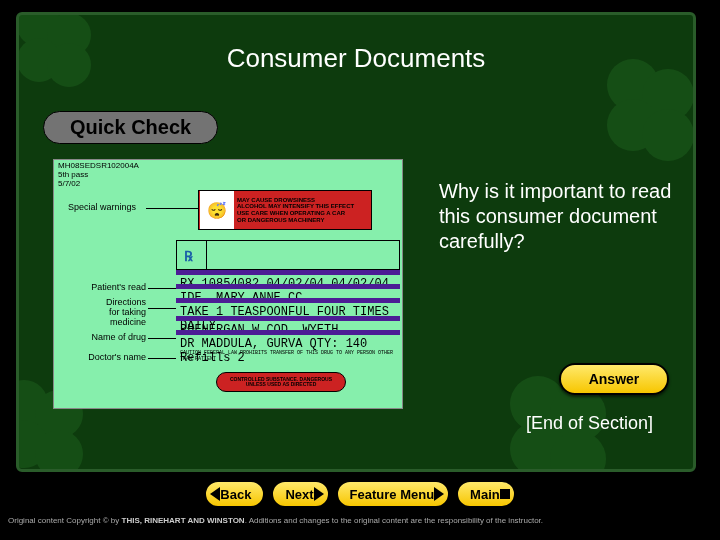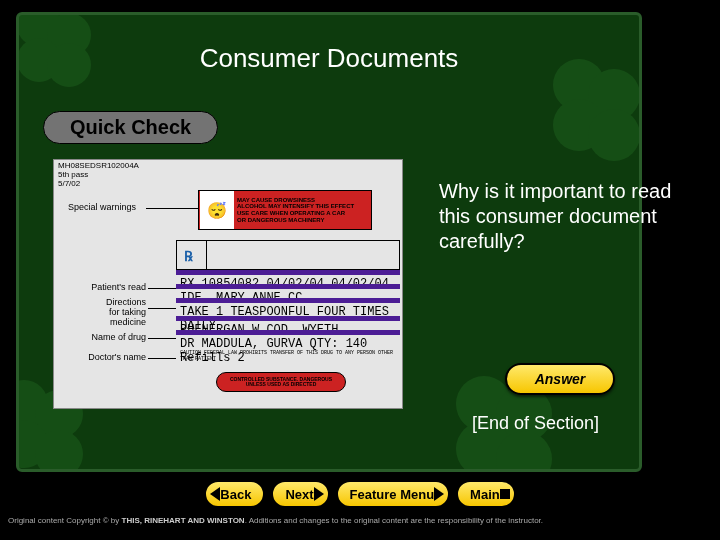--- a/index.html
+++ b/index.html
@@ -1,40 +1,40 @@
 <!DOCTYPE html>
 <html><head>
 <meta charset="utf-8">
 <style>
   * { box-sizing: border-box; margin: 0; padding: 0; }
   body { width: 720px; height: 540px; background: #000; font-family: Verdana, Geneva, sans-serif; overflow: hidden; position: relative; }
-  .slide { position: absolute; left: 16px; top: 12px; width: 626px; height: 460px; background: #0d3b0d; border: 3px solid #2a5c2a; border-radius: 6px; }
+  .slide { position: absolute; left: 16px; top: 12px; width: 680px; height: 460px; background: #0d3b0d; border: 3px solid #2a5c2a; border-radius: 6px; }
   .clovers { position:absolute; inset:0; overflow:hidden; }
   .clover { position:absolute; opacity:0.3; }
   .clover svg { display:block; }
   .title { position: absolute; top: 28px; left: 0; width: 100%; text-align: center; color: #fff; font-size: 26px; font-weight: 400; }
   .quickcheck { position: absolute; left: 24px; top: 96px; background: #737373; border: 1px solid #000; border-radius: 20px; padding: 4px 26px; font-size: 20px; font-weight: bold; color: #000; }
-  .docimg { position: absolute; left: 34px; top: 144px; width: 350px; height: 250px; background: #e5e5e5; border: 1px solid #888; }
+  .docimg { position: absolute; left: 34px; top: 144px; width: 350px; height: 250px; background: #86efac; border: 1px solid #888; }
   .docimg .meta { position:absolute; left:4px; top:2px; font-size:8px; color:#000; line-height:1.1; }
   .warnbox { position:absolute; left:144px; top:30px; width:174px; height:40px; background:#c22; border:1px solid #000; display:flex; align-items:center; }
   .warnbox .icn { width:34px; height:38px; background:#fff; margin:1px; display:flex; align-items:center; justify-content:center; font-size:16px; }
   .warnbox .txt { font-size:6px; font-weight:bold; color:#000; line-height:1.1; padding:2px; }
   .label-sw { position:absolute; left:14px; top:42px; font-size:9px; color:#000; }
   .line-sw { position:absolute; left:92px; top:48px; width:52px; height:1px; background:#000; }
   .pharmbox { position:absolute; left:122px; top:80px; width:224px; height:30px; border:1px solid #000; display:flex; }
   .pharmbox .rx { width:30px; border-right:1px solid #000; display:flex; align-items:center; justify-content:center; }
   .pharmbox .hd { flex:1; padding:2px 4px; }
   .pharmbox .nm { font-size:10px; font-weight:bold; color:#1a5fa8; font-style:italic; }
   .pharmbox .ad { font-size:5px; color:#c22; font-weight:bold; }
   .rxrow { position:absolute; left:122px; width:224px; border-top:5px solid #4c1d95; font-size:12px; color:#000; padding:2px 4px; font-family: 'Courier New', monospace; }
   .lbl { position:absolute; font-size:9px; color:#000; text-align:right; }
   .ln { position:absolute; height:1px; background:#000; }
   .redpill { position:absolute; left:162px; top:212px; width:130px; height:20px; background:#c22; border:1px solid #000; border-radius:10px; font-size:5px; color:#000; font-weight:bold; display:flex; align-items:center; justify-content:center; text-align:center; line-height:1; }
   .question { position: absolute; left: 420px; top: 164px; width: 250px; color: #fff; font-size: 20px; line-height: 1.25; }
-  .answerbtn { position: absolute; right: 24px; top: 348px; width: 110px; height: 32px; background: linear-gradient(#ffe96b, #f7c600); border: 2px solid #000; border-radius: 16px; display: flex; align-items: center; justify-content: center; font-size: 14px; font-weight: bold; color: #000; font-style: italic; box-shadow: 0 2px 3px rgba(0,0,0,0.6); }
+  .answerbtn { position: absolute; right: 24px; top: 348px; width: 110px; height: 32px; background: linear-gradient(#ffe96b, #f7c600); border: 2px solid #000; border-radius: 16px; display: flex; align-items: center; justify-content: center; font-size: 14px; font-weight: bold; color: #000; box-shadow: 0 2px 3px rgba(0,0,0,0.6); }
   .endsec { position: absolute; right: 40px; top: 398px; color: #fff; font-size: 18px; }
   .navbar { position: absolute; left: 0; top: 478px; width: 720px; height: 32px; display: flex; justify-content: center; align-items: center; gap: 6px; }
   .navbtn { height: 28px; background: linear-gradient(#ffe96b, #f7c600); border: 2px solid #000; border-radius: 14px; display: flex; align-items: center; padding: 0 12px 0 4px; font-size: 13px; font-weight: bold; color: #000; box-shadow: 0 2px 3px rgba(0,0,0,0.6); }
   .navbtn.rt { padding: 0 4px 0 12px; }
   .navbtn .tri { width:0; height:0; }
   .tri.left { border-top:7px solid transparent; border-bottom:7px solid transparent; border-right:10px solid #000; }
   .tri.right { border-top:7px solid transparent; border-bottom:7px solid transparent; border-left:10px solid #000; }
   .tri.sq { width:10px; height:10px; background:#000; }
   .copyright { position: absolute; left: 8px; top: 516px; color: #aaa; font-size: 8px; }
   .copyright b { color:#ccc; font-weight:bold; }

